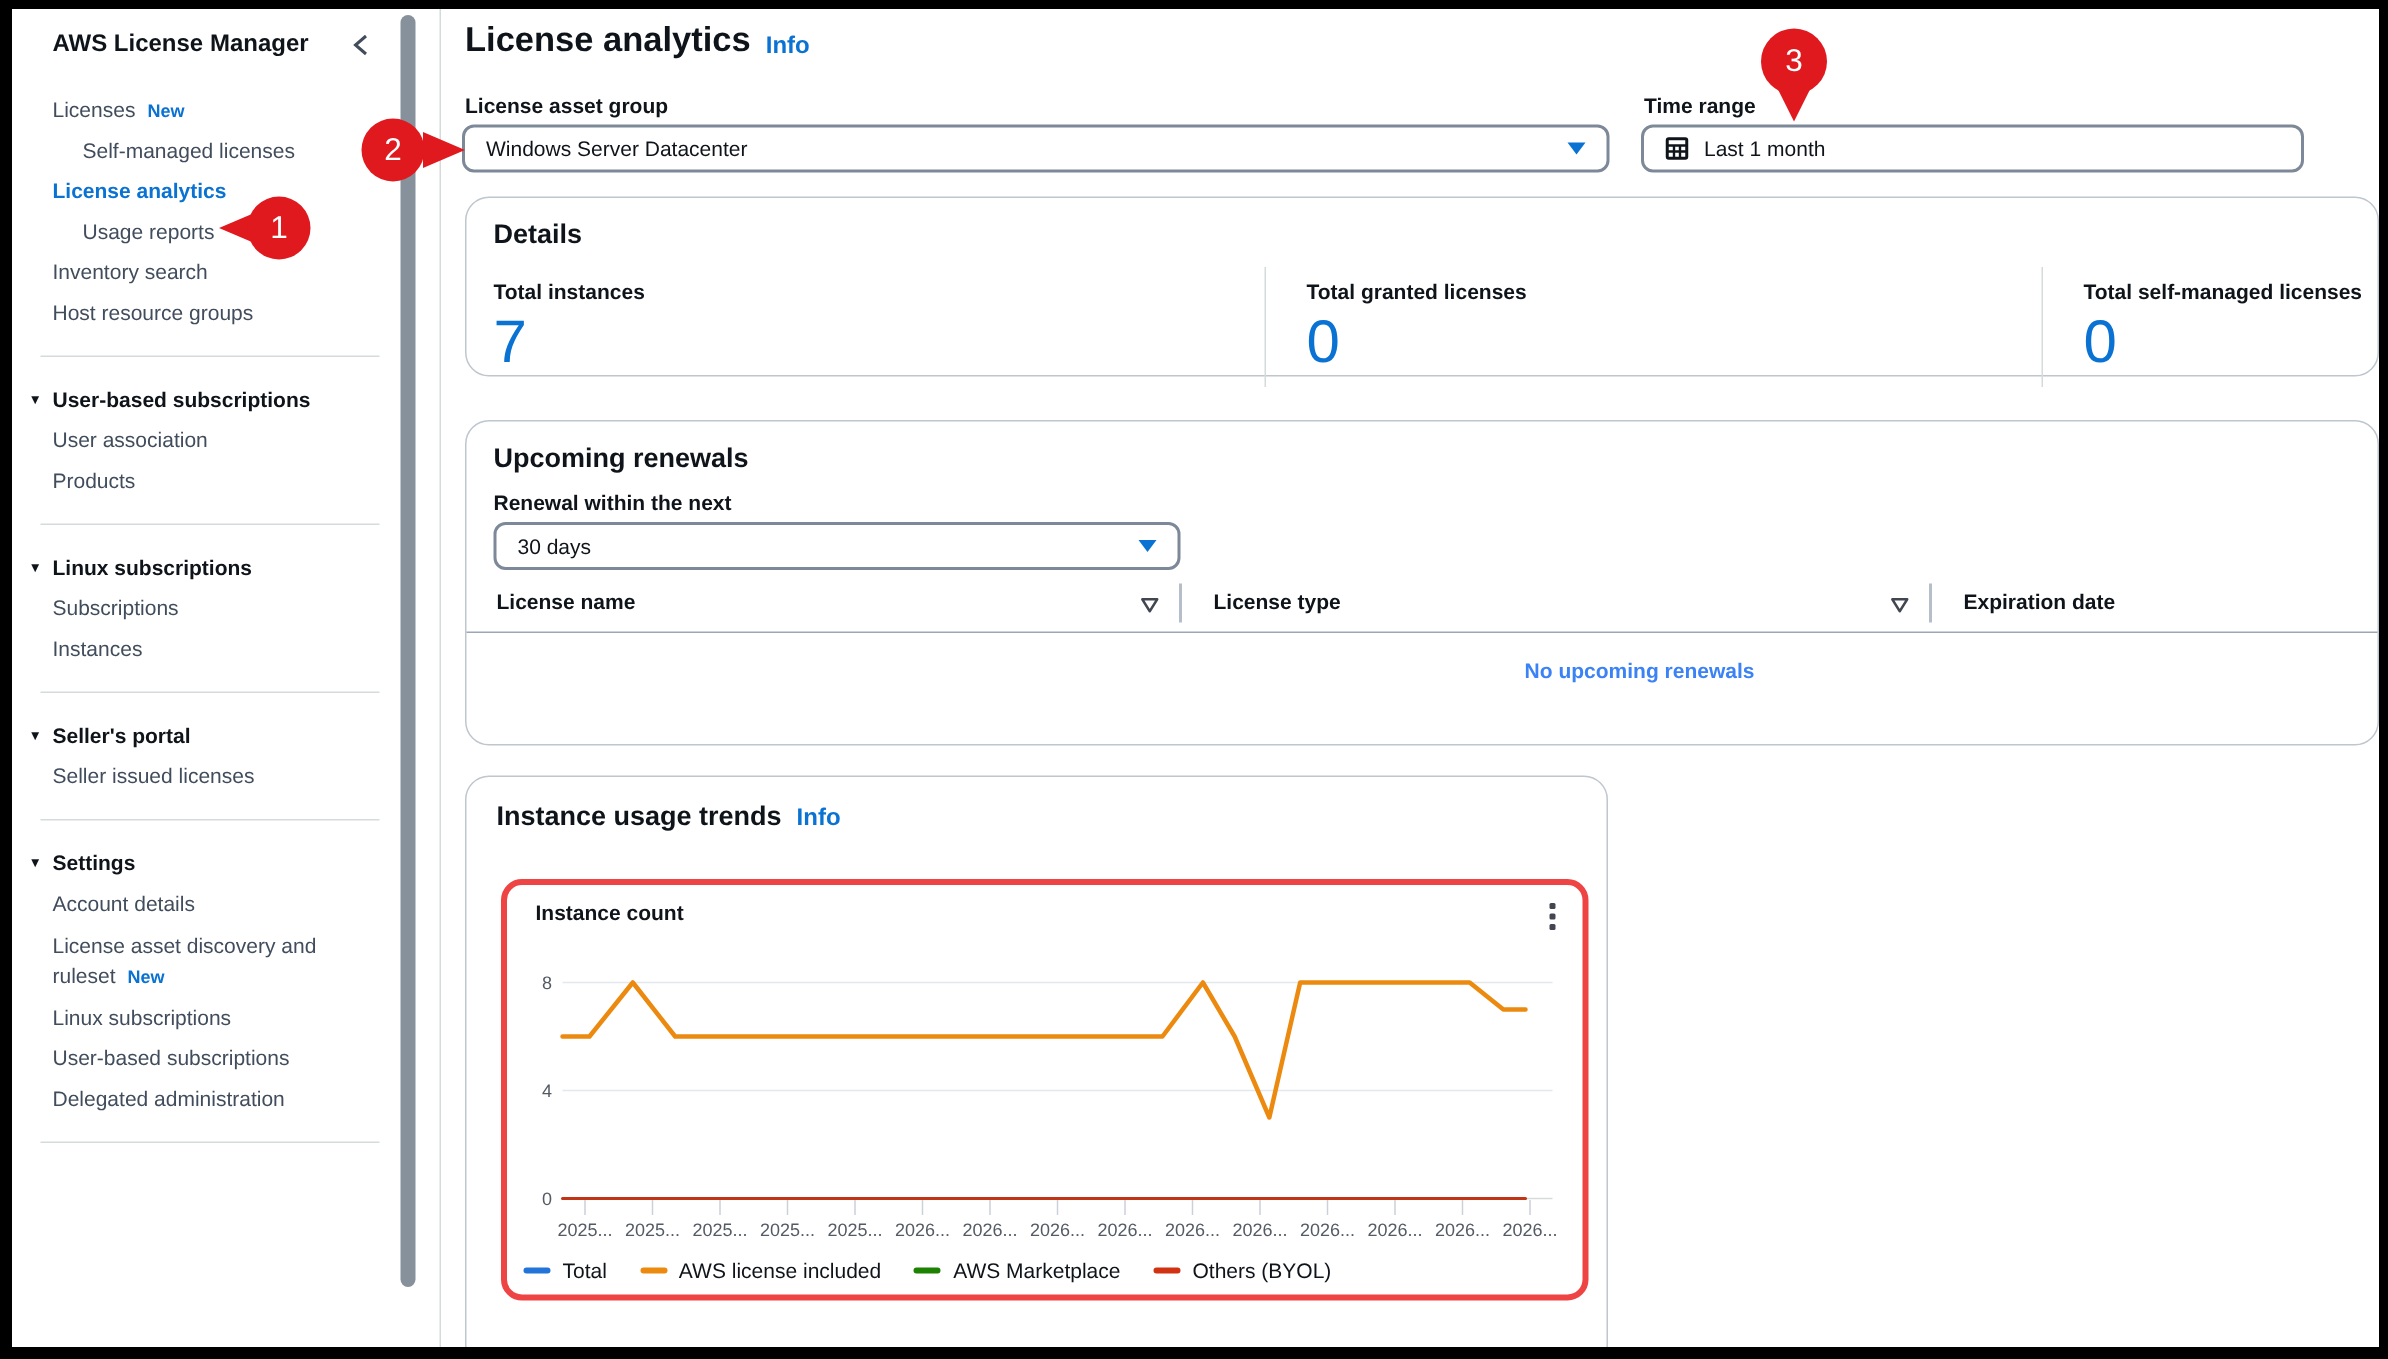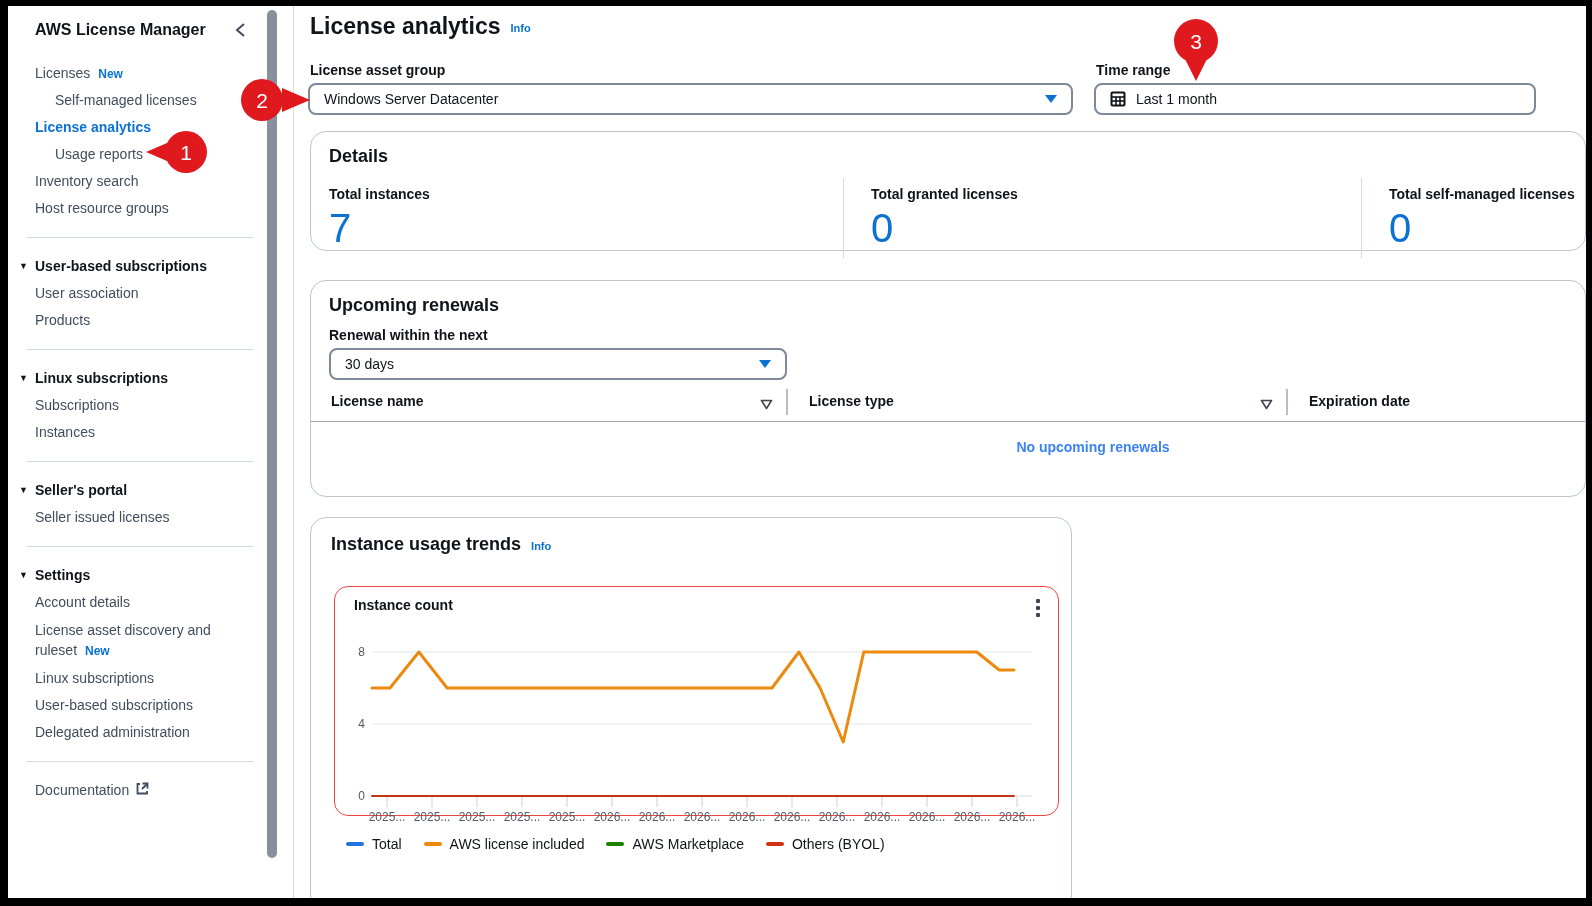--- a/index.html
+++ b/index.html
@@ -58,21 +58,21 @@
   .scroll-thumb {
     position: absolute; left: 1px; top: 4px; width: 10px; height: 848px;
     background: #87919b; border-radius: 6px; cursor: pointer;
   }
   .main-border { position: absolute; left: 285px; top: 0; width: 1px; height: 100%; background: #d5dbdb; }
 
   
   .main { position: absolute; left: 287px; top: 0; right: 0; bottom: 0; overflow: hidden; }
   .page-head { position: absolute; left: 15px; top: 7px; display: flex; align-items: flex-start; gap: 10px; }
   .page-title { font-size: 23px; font-weight: 700; color: #0f141a; }
-  .info-link { font-size: 11px; font-weight: 700; color: #0972d3; cursor: pointer; margin-top: 9px; }
+  .info-link { font-size: 16px; font-weight: 700; color: #0972d3; cursor: pointer; margin-top: 9px; }
   .field-label { position: absolute; font-size: 14px; font-weight: 700; color: #0f141a; }
   .select-box, .input-box {
     position: absolute; height: 32px; background: #fff;
     border: 2px solid #7d8998; border-radius: 8px;
     display: flex; align-items: center; padding: 12px 14px;
     font-size: 14px; color: #0f141a; cursor: pointer;
   }
   .select-box { justify-content: space-between; }
   .caret-down {
     width: 0; height: 0;
@@ -98,22 +98,22 @@
   .filter-icon { position: absolute; top: 115px; cursor: pointer; }
   .th-divider { position: absolute; top: 108px; width: 2px; height: 26px; background: #b6bec9; }
   .thead-rule { position: absolute; left: 0; right: 0; top: 140px; border-top: 1px solid #9ba7b6; }
   .empty-msg {
     position: absolute; left: 782px; top: 158px; transform: translateX(-50%);
     font-size: 14px; font-weight: 700; color: #3b82f6; white-space: nowrap;
   }
 
   
   .chart-card {
-    position: absolute; left: 23px; top: 68px; width: 725px; height: 230px;
-    border: 1px solid #ef4444; border-radius: 14px; background: #fff;
+    position: absolute; left: 23px; top: 68px; width: 725px; height: 281px;
+    border: 4px solid #ef4444; border-radius: 14px; background: #fff;
   }
   .chart-card-title { position: absolute; left: 19px; top: 10px; font-size: 14px; font-weight: 700; color: #0f141a; }
   .kebab { position: absolute; right: 16px; top: 10px; display: flex; flex-direction: column; gap: 3px; cursor: pointer; padding: 2px; }
   .kebab span { width: 4px; height: 4px; background: #424650; border-radius: 1px; display: block; }
   .legend { position: absolute; left: 11px; top: 249px; display: flex; align-items: flex-start; gap: 22px; }
   .legend-item { display: flex; align-items: center; gap: 8px; font-size: 14px; color: #0f141a; cursor: pointer; }
   .legend-dash { width: 18px; height: 4px; border-radius: 2px; display: inline-block; }
 
   
   .callout { position: absolute; z-index: 20; }
@@ -152,25 +152,20 @@
         <div class="nav-section"><span class="section-caret">▼</span><span>Seller's portal</span></div>
         <div class="nav-link"><span>Seller issued licenses</span></div>
         <div class="nav-divider"></div>
         <div class="nav-section"><span class="section-caret">▼</span><span>Settings</span></div>
         <div class="nav-link"><span>Account details</span></div>
         <div class="nav-link wrap"><span>License asset discovery and ruleset</span><span class="badge-new">New</span></div>
         <div class="nav-link"><span>Linux subscriptions</span></div>
         <div class="nav-link"><span>User-based subscriptions</span></div>
         <div class="nav-link"><span>Delegated administration</span></div>
         <div class="nav-divider"></div>
-        <div class="nav-link"><span>Documentation</span><span class="ext-icon"><svg width="13" height="13" viewBox="0 0 13 13">
-              <path d="M4 2 H1.5 V11.5 H11 V9" fill="none" stroke="#414d5c" stroke-width="1.8"></path>
-              <path d="M6.5 1.5 H11.5 V6.5" fill="none" stroke="#414d5c" stroke-width="1.8"></path>
-              <line x1="11" y1="2" x2="6" y2="7" stroke="#414d5c" stroke-width="1.8"></line>
-            </svg></span></div>
       </div>
   </nav>
 
   <div class="scroll-track">
     <div class="scroll-thumb"></div>
   </div>
   <div class="main-border"></div>
 
   <main class="main">
 

